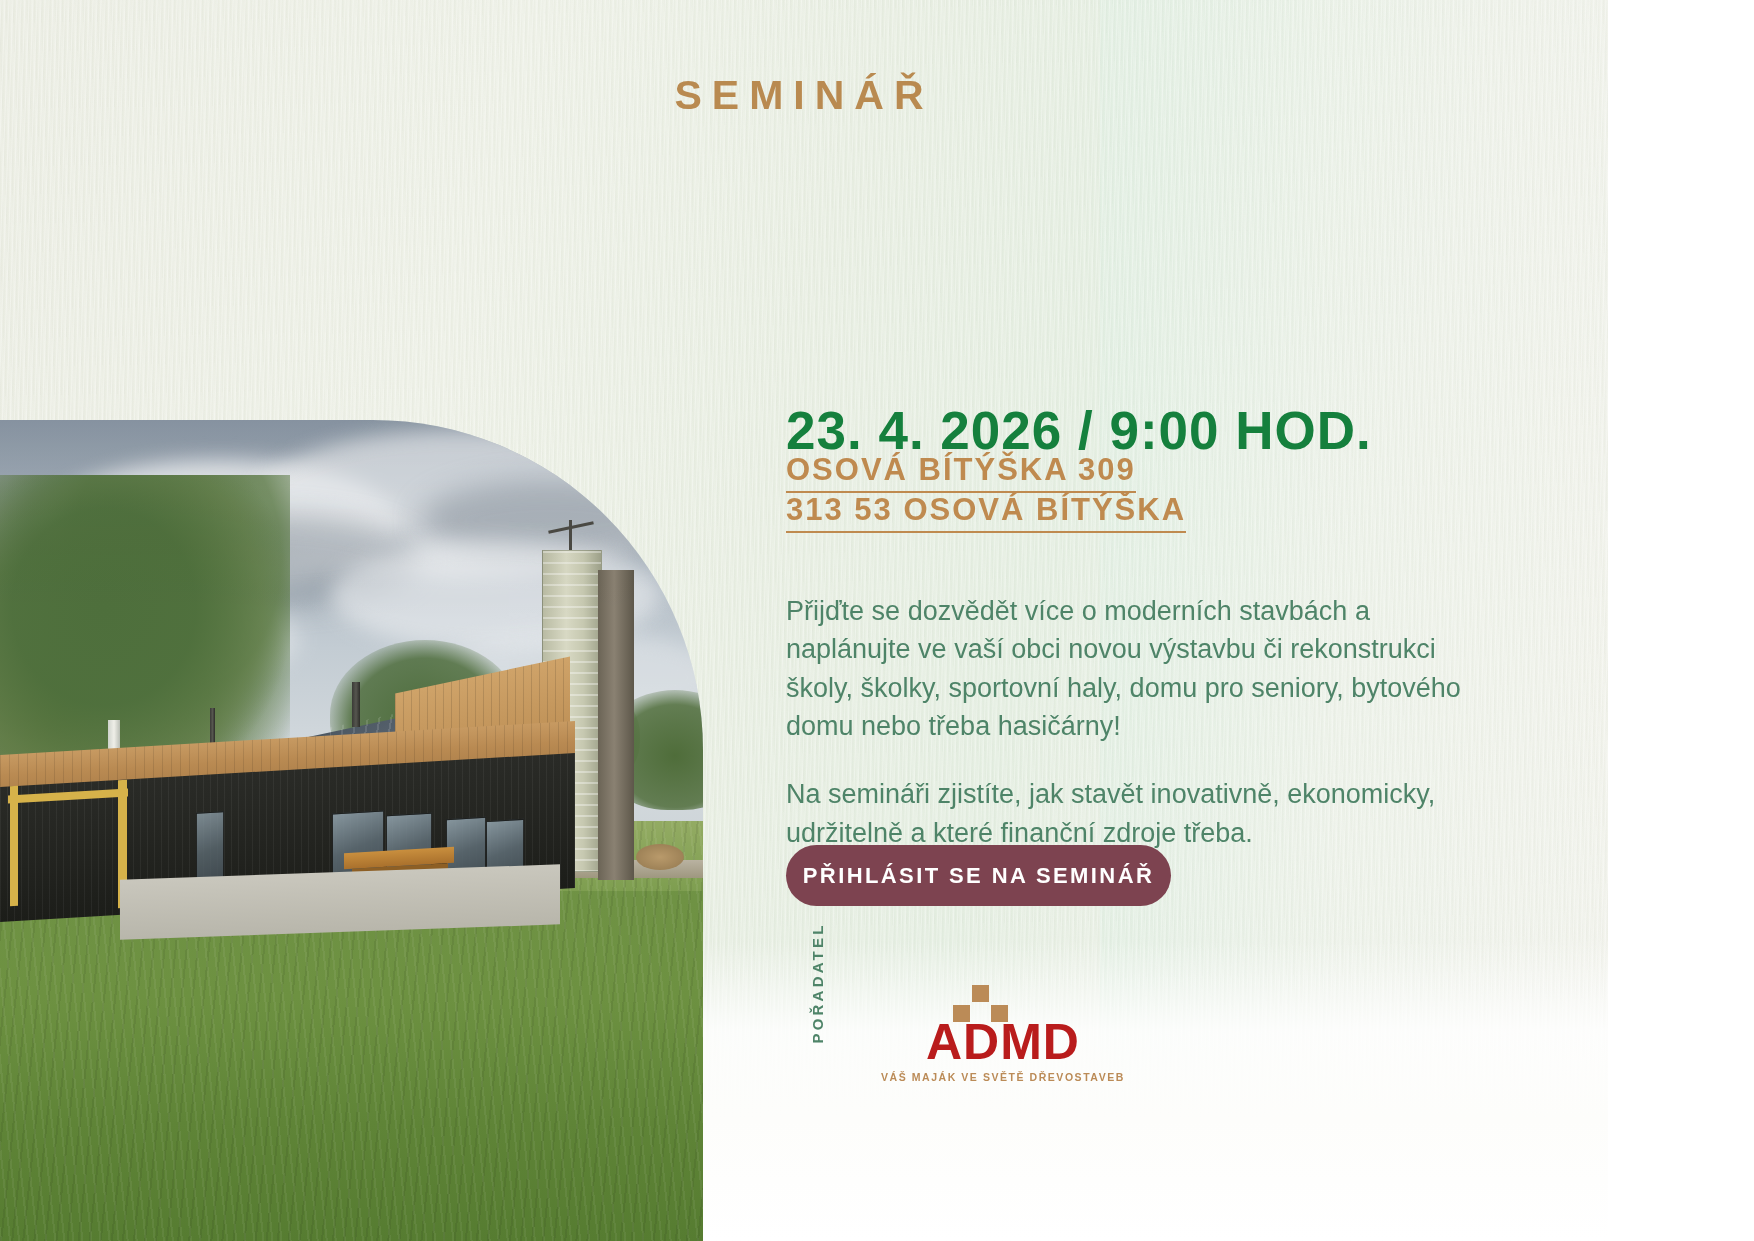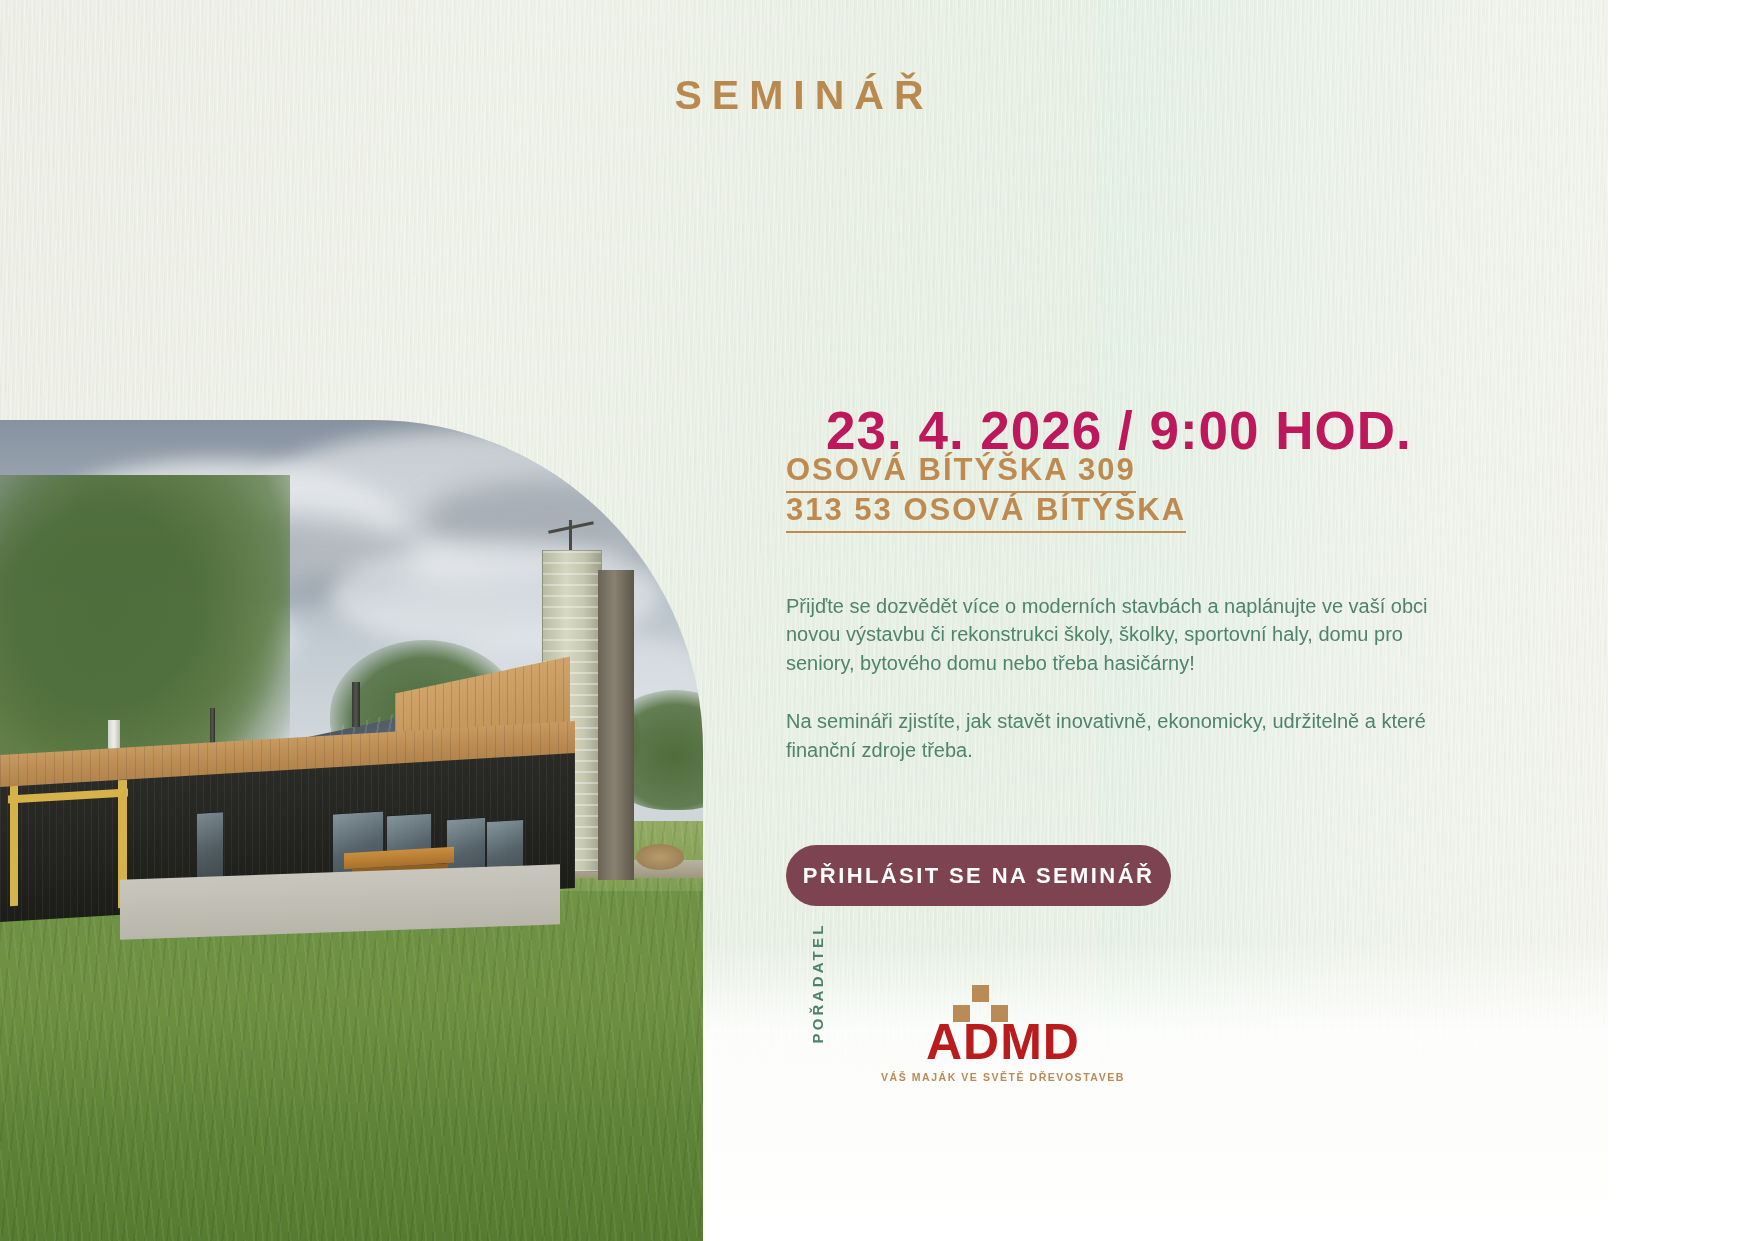--- a/index.html
+++ b/index.html
@@ -289,44 +289,43 @@
   }
 
   
   .date-line {
     position: absolute;
     left: 786px;
     top: 400px;
     font-size: 53px;
     font-weight: bold;
     letter-spacing: 1px;
-    color: #be185d;
+    color: #15803d;
     white-space: nowrap;
-    margin-left: 40px;
   }
   .addr {
     position: absolute;
     left: 786px;
     font-size: 31px;
     font-weight: bold;
     letter-spacing: 2px;
     color: #bf8a4f;
     white-space: nowrap;
     border-bottom: 2px solid #bf8a4f;
     padding-bottom: 3px;
   }
   .addr1 { top: 452px; }
   .addr2 { top: 492px; }
 
   .body-text {
     position: absolute;
     left: 786px;
     top: 592px;
     width: 680px;
-    font-size: 20px;
+    font-size: 27px;
     line-height: 1.42;
     color: #4e8468;
     font-weight: 500;
   }
   .body-text p { margin: 0; }
   .body-text p + p { margin-top: 30px; }
 
   .cta {
     position: absolute;
     left: 786px;

